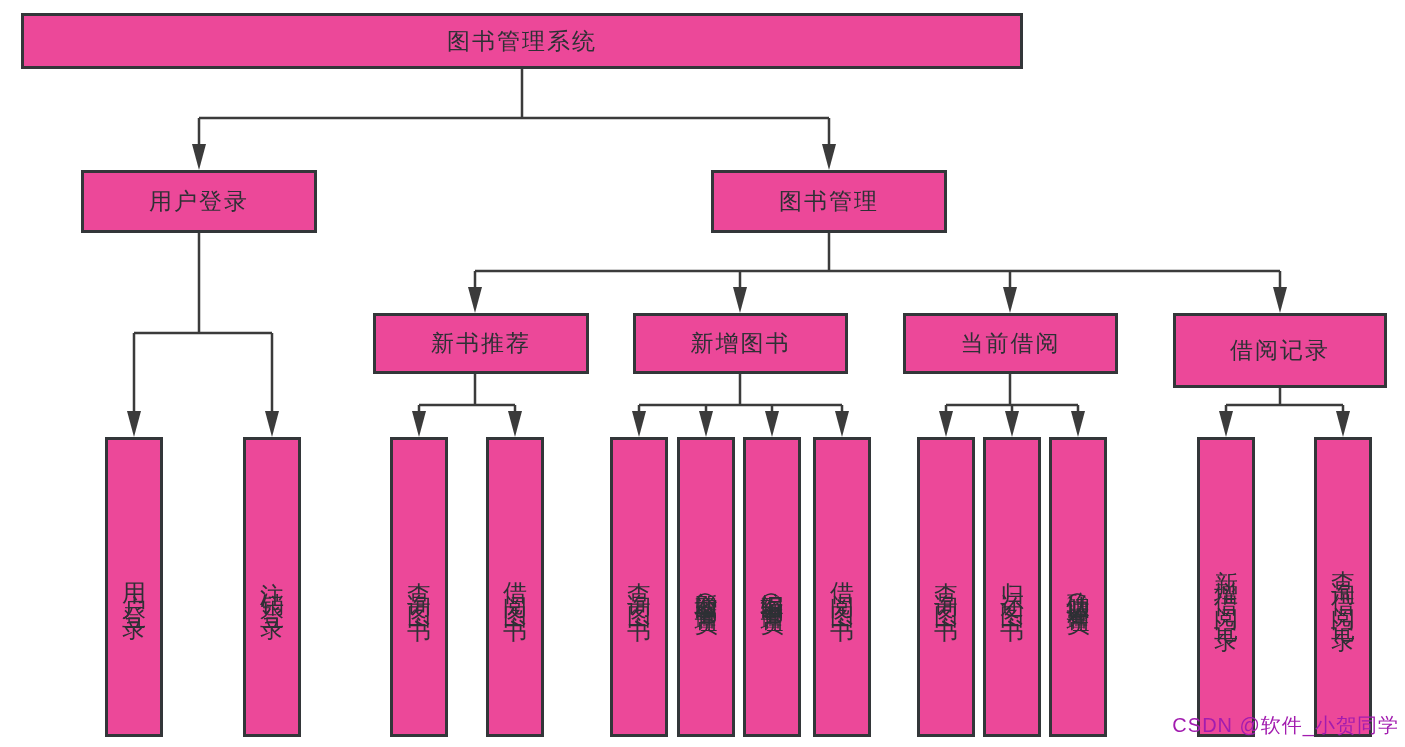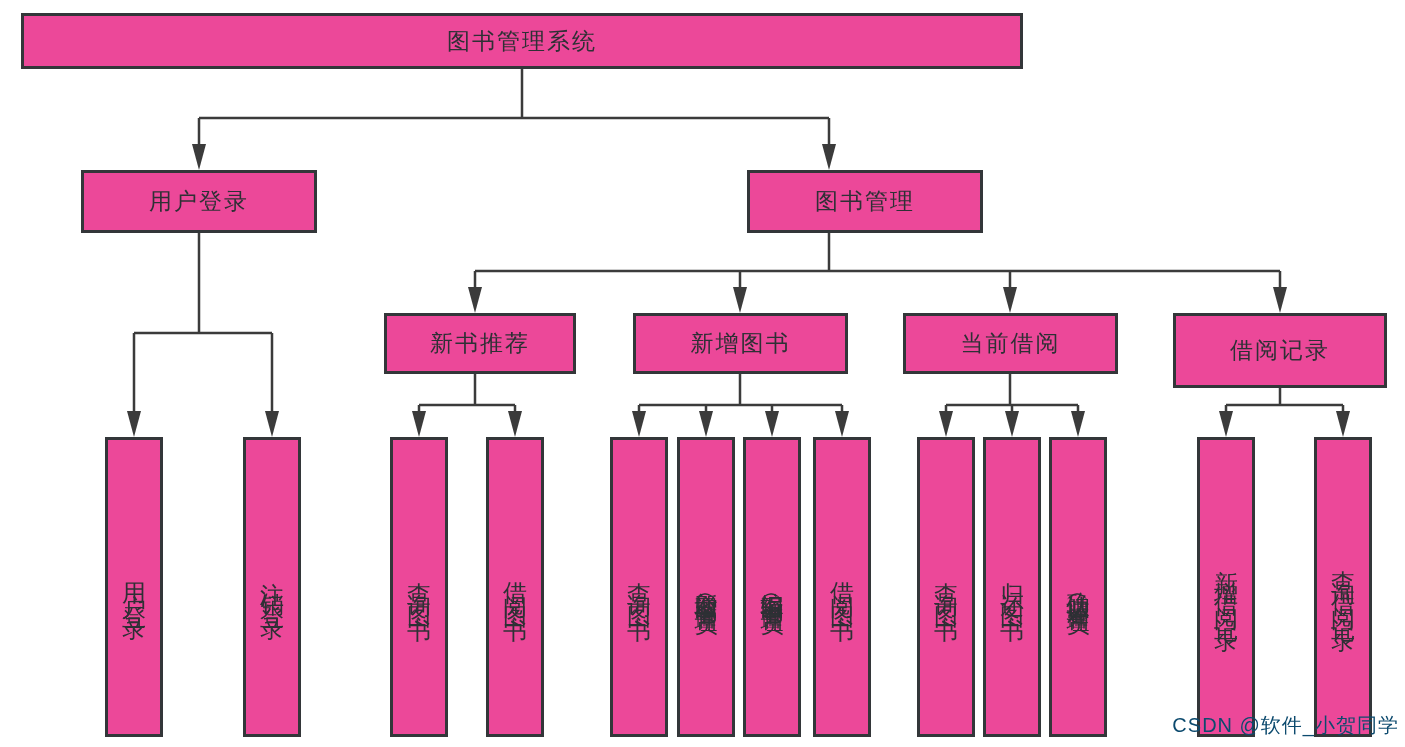--- a/index.html
+++ b/index.html
@@ -15,21 +15,21 @@
     font-family:Liberation Serif, serif;
   }
   .hbox{font-size:23px;letter-spacing:2px;}
   .leaf{width:58px;height:300px;}
   .vtxt{
     writing-mode:vertical-rl;text-orientation:mixed;
     font-size:24px;letter-spacing:12px;line-height:1;color:#2e3035;
   }
   .vtxt.long{letter-spacing:3px;font-size:23px;}
   #watermark{
-    position:absolute;right:6px;top:712px;font-size:20px;color:#0c4a6e;
+    position:absolute;right:6px;top:712px;font-size:20px;color:#a21caf;
     letter-spacing:1px;white-space:nowrap;
   }
 </style>
 </head>
 <body>
 
 <div id="canvas">
 
   <svg id="wires" viewBox="0 0 1405 747" xmlns="http://www.w3.org/2000/svg">
     <g stroke="#3b3b3b" stroke-width="2.5" fill="none">
@@ -64,25 +64,25 @@
     </g>
   </svg>
 
   <div class="box hbox" style="left:21px;top:13px;width:1002px;height:56px">
     <span>图书管理系统</span>
   </div>
 
   <div class="box hbox" style="left:81px;top:170px;width:236px;height:63px">
     <span>用户登录</span>
   </div>
-  <div class="box hbox" style="left:747px;top:170px;width:236px;height:63px">
+  <div class="box hbox" style="left:711px;top:170px;width:236px;height:63px">
     <span>图书管理</span>
   </div>
 
-  <div class="box hbox" style="left:384px;top:313px;width:192px;height:61px">
+  <div class="box hbox" style="left:373px;top:313px;width:216px;height:61px">
     <span>新书推荐</span>
   </div>
   <div class="box hbox" style="left:633px;top:313px;width:215px;height:61px">
     <span>新增图书</span>
   </div>
   <div class="box hbox" style="left:903px;top:313px;width:215px;height:61px">
     <span>当前借阅</span>
   </div>
   <div class="box hbox" style="left:1173px;top:313px;width:214px;height:75px">
     <span>借阅记录</span>

